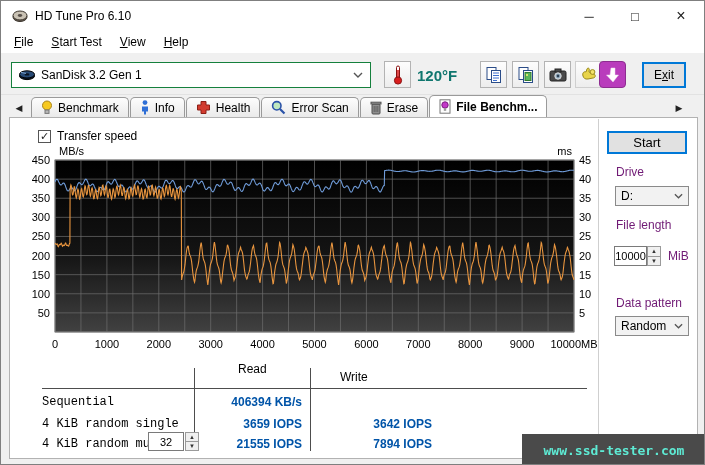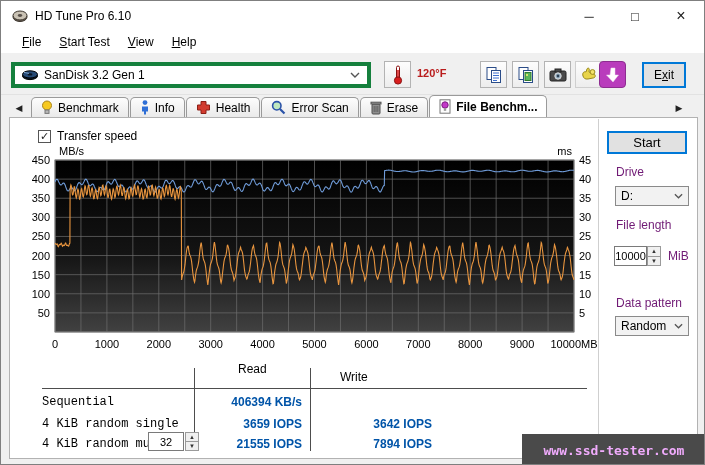--- a/index.html
+++ b/index.html
@@ -11,33 +11,33 @@
   .titlebar { position:absolute; left:0; top:0; right:0; height:30px; background:#fff;
               display:flex; align-items:center; }
   .app-icon { margin-left:11px; width:16px; height:16px; }
   .title-text { margin-left:7px; font-size:12px; }
   .caption-buttons { position:absolute; right:0; top:0; height:30px; display:flex; }
   .cap-btn { width:46px; height:30px; display:flex; align-items:center; justify-content:center;
              font-size:13px; color:#222; cursor:default; }
 
   
   .menubar { position:absolute; left:0; top:30px; right:0; height:22px; background:#fff;
-             display:flex; align-items:center; padding-left:12px; }
+             display:flex; align-items:center; padding-left:4px; }
   .menu-item { padding:3px 9px; font-size:12px; }
   .u { text-decoration:underline; }
 
   
   .toolbar { position:absolute; left:0; top:52px; right:0; height:42px; background:#f0f0f0;
              border-bottom:1px solid #e2e2e2; }
   .drive-combo { position:absolute; left:10px; top:9px; width:360px; height:26px; background:#fff;
-                 border:4px solid #15803d; display:flex; align-items:center; padding:0 7px; gap:6px; }
+                 border:1px solid #15803d; display:flex; align-items:center; padding:0 7px; gap:6px; }
   .drive-combo .lbl { flex:1; font-size:12px; }
   .tool-btn { position:absolute; top:8px; width:27px; height:27px; border:1px solid #b3b3b3;
               background:linear-gradient(#fdfdfd,#ededed); display:flex; align-items:center; justify-content:center; }
-  .temp-text { position:absolute; left:416px; top:14px; font-size:11px; font-weight:bold; color:#b91c1c; }
+  .temp-text { position:absolute; left:416px; top:14px; font-size:15px; font-weight:bold; color:#0f766e; }
   .purple-btn { background:#b93cbc; border:1px solid #8d2d90; border-radius:4px; }
   .exit-btn { position:absolute; left:641px; top:9px; width:44px; height:26px; background:#e1e1e1;
               border:2px solid #0078d7; font-size:12px; display:flex; align-items:center; justify-content:center; }
 
   
   .tabstrip { position:absolute; left:0; top:94px; right:0; height:22px; }
   .tab-scroll { position:absolute; top:3px; width:20px; height:19px; display:flex; align-items:center;
                 justify-content:center; font-size:9px; color:#222; }
   .tabs { position:absolute; left:30px; bottom:0; display:flex; align-items:flex-end; }
   .tab { height:20px; display:flex; align-items:center; gap:5px; padding:0 9px;
@@ -71,21 +71,21 @@
 
   
   .res-header { position:absolute; font-size:12px; }
   .res-vline { position:absolute; width:1px; background:#4d4d4d; top:250px; height:83px; }
   .res-hline { position:absolute; left:32px; width:545px; height:1px; background:#4d4d4d; top:270px; }
   .res-label { position:absolute; left:32px; font-size:12px;font-family:Liberation Mono, monospace; }
   .res-val { position:absolute; font-size:12px; font-weight:bold; color:#0054a8; text-align:right; width:110px; }
 
   .watermark { position:absolute; left:521px; top:433px; width:184px; height:32px; background:#4a4a4a;
                display:flex; align-items:center; justify-content:center; z-index:5;
-               font-family:"DejaVu Sans Mono", monospace; font-size:13px; font-weight:bold; color:#f0abfc; }
+               font-family:"DejaVu Sans Mono", monospace; font-size:13px; font-weight:bold; color:#5eead4; }
 </style>
 </head>
 <body>
 
 <div class="window">
 
   <div class="titlebar">
     <svg class="app-icon" viewBox="0 0 16 16">
       <ellipse cx="8" cy="9" rx="7" ry="4.5" fill="#6b6258" stroke="#3a342c"></ellipse>
       <ellipse cx="8" cy="7.5" rx="7" ry="4.5" fill="#c9c2b4" stroke="#3a342c"></ellipse>

